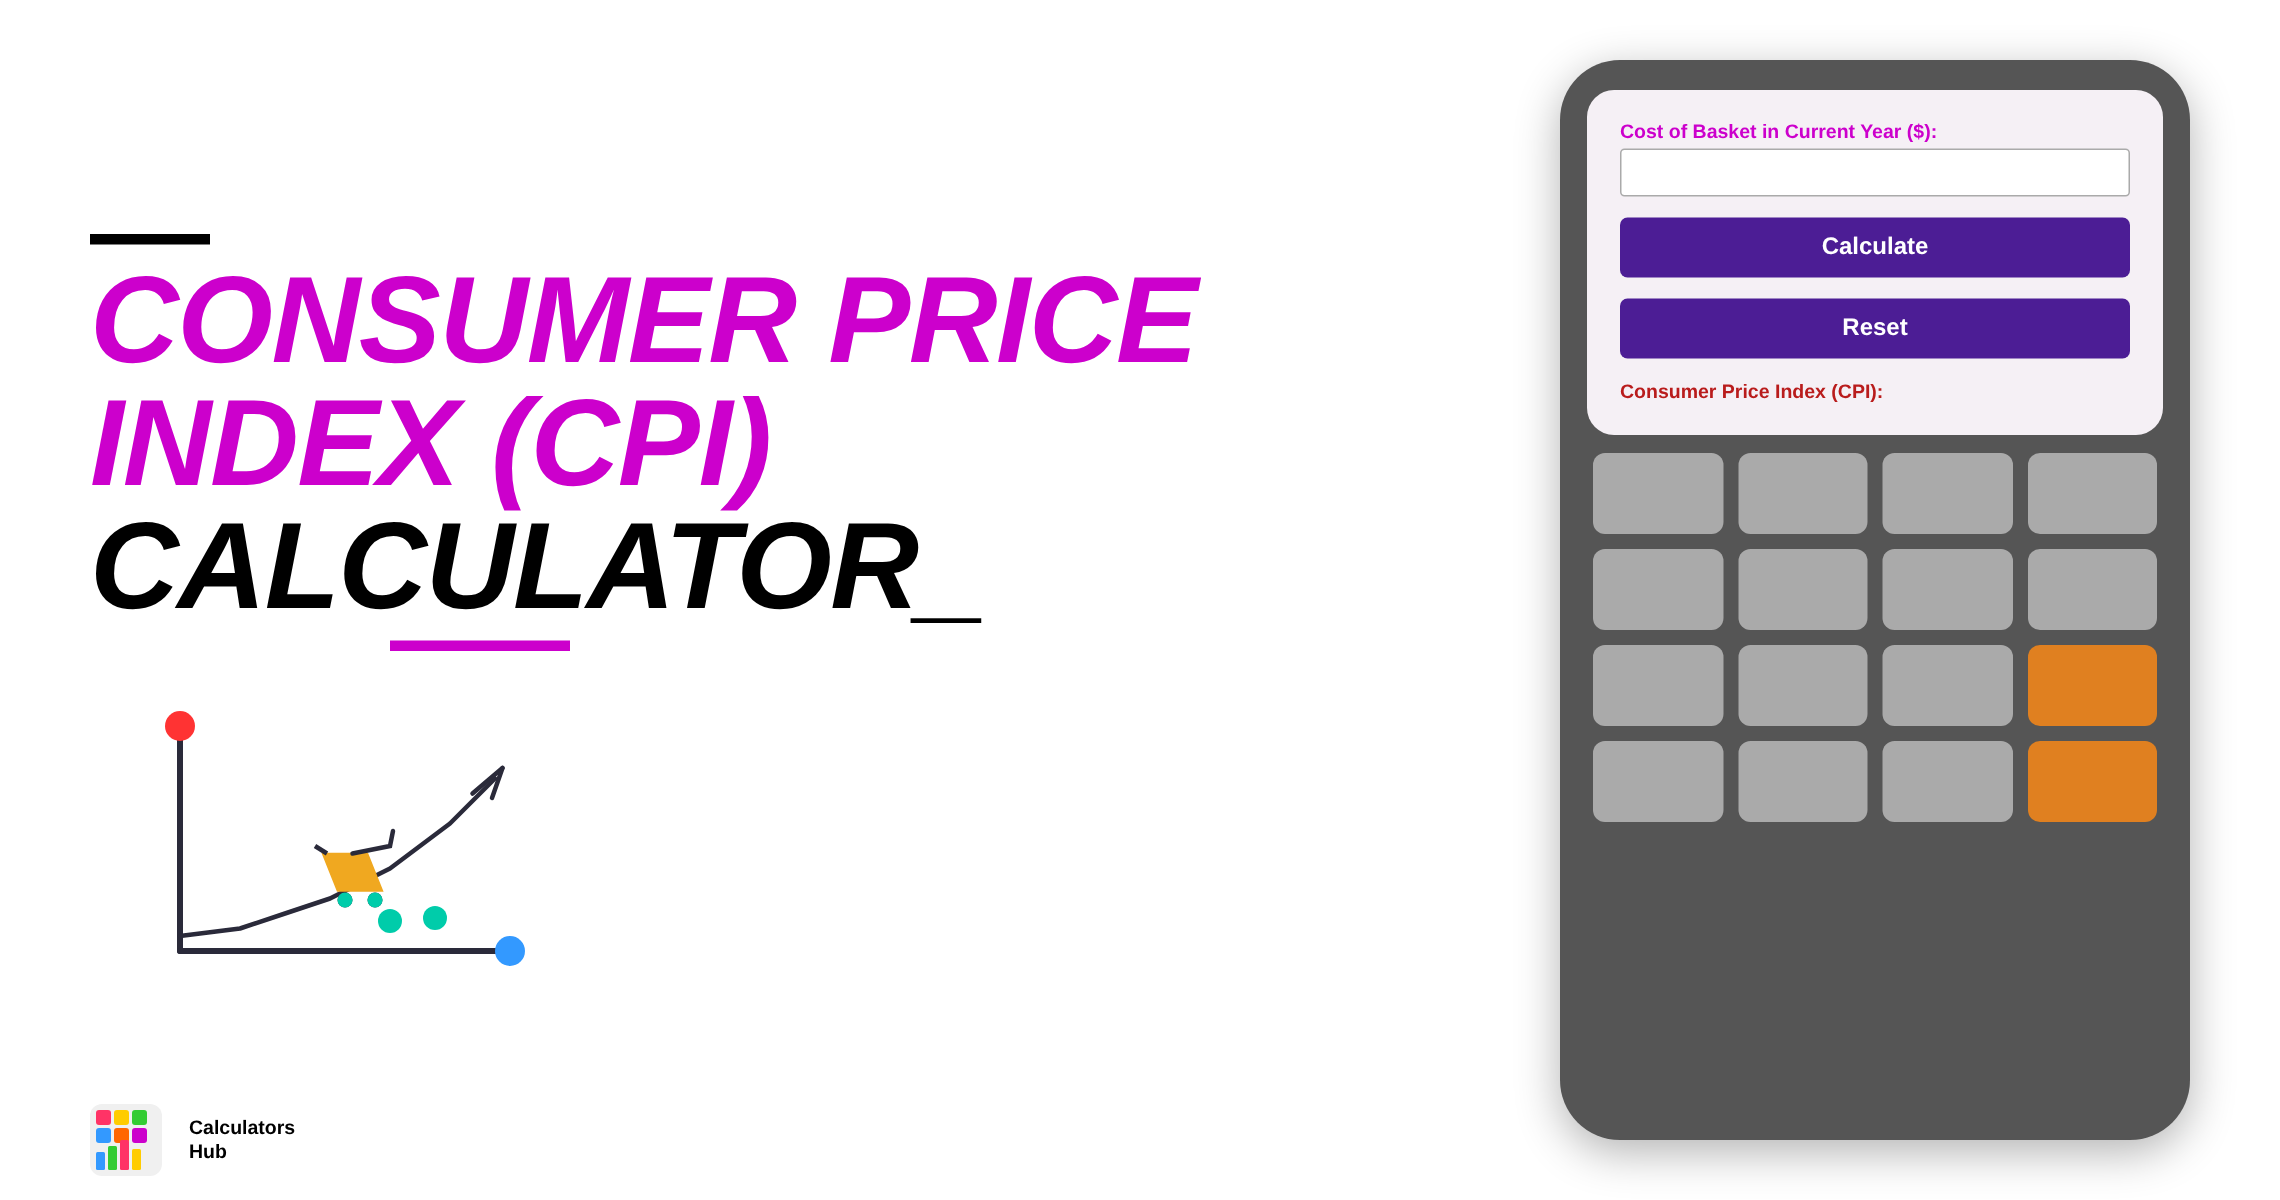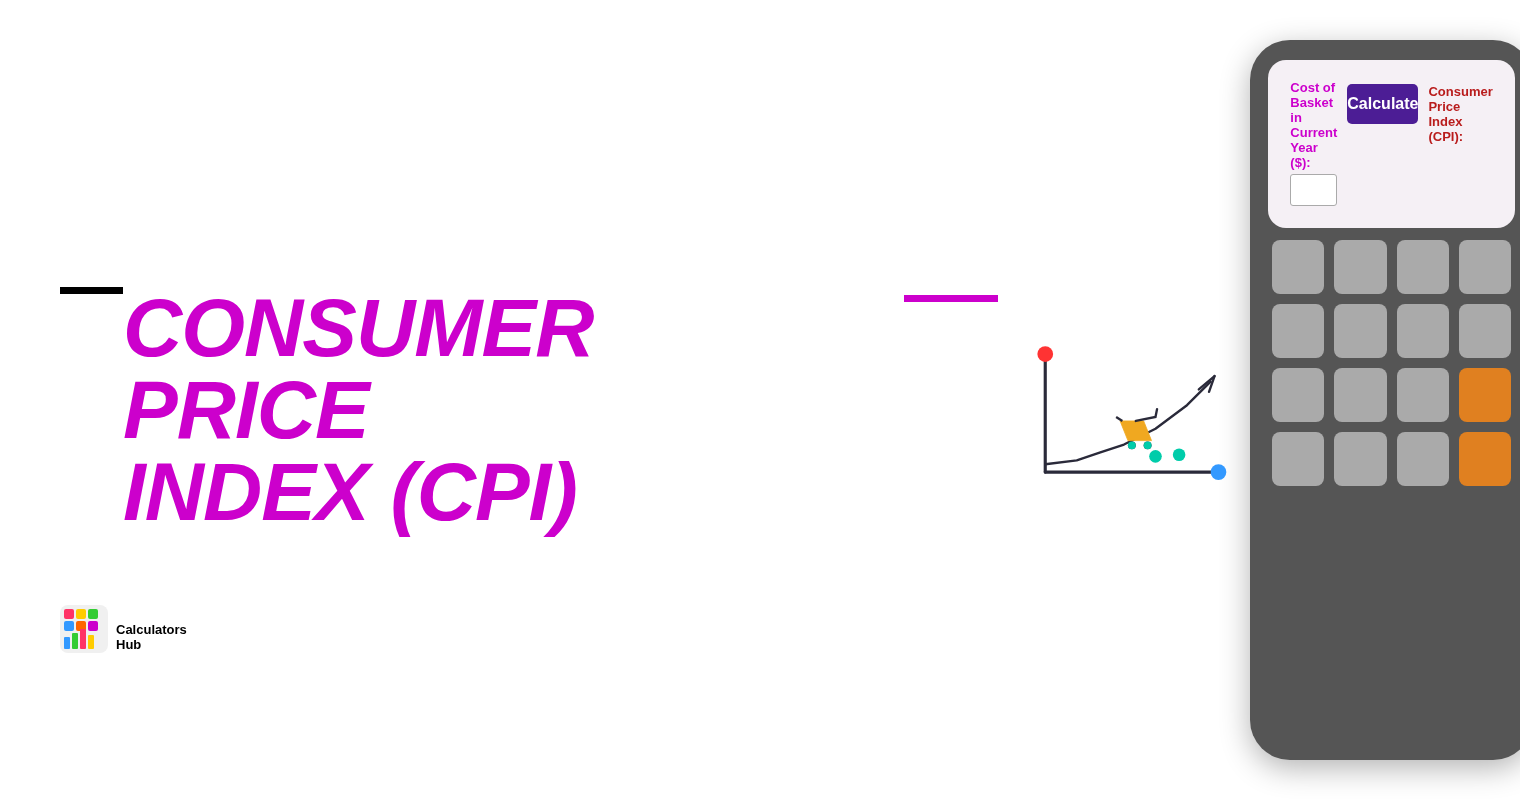--- a/index.html
+++ b/index.html
@@ -13,20 +13,21 @@
       display: flex;
       align-items: center;
       justify-content: space-between;
       padding: 0 60px;
     }
 
     
     .left-section {
       flex: 1;
       display: flex;
+      flex-direction: column;
       justify-content: center;
       padding-top: 20px;
       position: relative;
     }
 
     .title-bar-black {
       width: 80px;
       height: 7px;
       background: #000000;
       margin-bottom: 10px;
@@ -62,22 +63,22 @@
       width: 320px;
       height: 200px;
     }
 
     
     .logo-container {
       position: absolute;
       bottom: -120px;
       left: 0;
       display: flex;
-      align-items: flex-end;
-      gap: 8px;
+      align-items: center;
+      gap: 18px;
     }
 
     .logo-icon {
       width: 48px;
       height: 48px;
     }
 
     .logo-text {
       display: flex;
       flex-direction: column;
@@ -99,21 +100,21 @@
       gap: 12px;
       box-shadow: 0 8px 30px rgba(0,0,0,0.3);
     }
 
     .calc-screen {
       width: 100%;
       background: #f5f0f5;
       border-radius: 18px;
       padding: 20px 22px 22px 22px;
       display: flex;
-      flex-direction: row;
+      flex-direction: column;
       gap: 10px;
     }
 
     .field-label {
       font-size: 13px;
       color: #cc00cc;
       font-weight: 600;
       margin-bottom: 4px;
     }
 
@@ -171,20 +172,21 @@
   </style>
 </head>
 <body>
 
 <div class="left-section">
   <div class="title-bar-black"></div>
 
   <div class="main-title">
     <div>CONSUMER PRICE</div>
     <div>INDEX (CPI)</div>
+    <div class="calculator-line">CALCULATOR_</div>
   </div>
 
   <div class="purple-underline"></div>
 
   <svg class="chart-illustration" viewBox="0 0 320 200" xmlns="http://www.w3.org/2000/svg">
 
     <line x1="60" y1="20" x2="60" y2="170" stroke="#2a2a3a" stroke-width="4" stroke-linecap="round"></line>
     <line x1="60" y1="170" x2="280" y2="170" stroke="#2a2a3a" stroke-width="4" stroke-linecap="round"></line>
 
     <circle cx="60" cy="20" r="10" fill="#ff3333"></circle>
@@ -238,20 +240,21 @@
 
   <div class="calc-screen">
 
     <div>
       <div class="field-label">Cost of Basket in Current Year ($):</div>
       <input class="field-input" type="number" placeholder="" style="">
     </div>
 
 
     <button class="calc-btn">Calculate</button>
+    <button class="calc-btn">Reset</button>
 
     <div class="result-label">Consumer Price Index (CPI):</div>
   </div>
 
   <div class="keypad">
 
     <button class="key"></button>
     <button class="key"></button>
     <button class="key"></button>
     <button class="key"></button>

